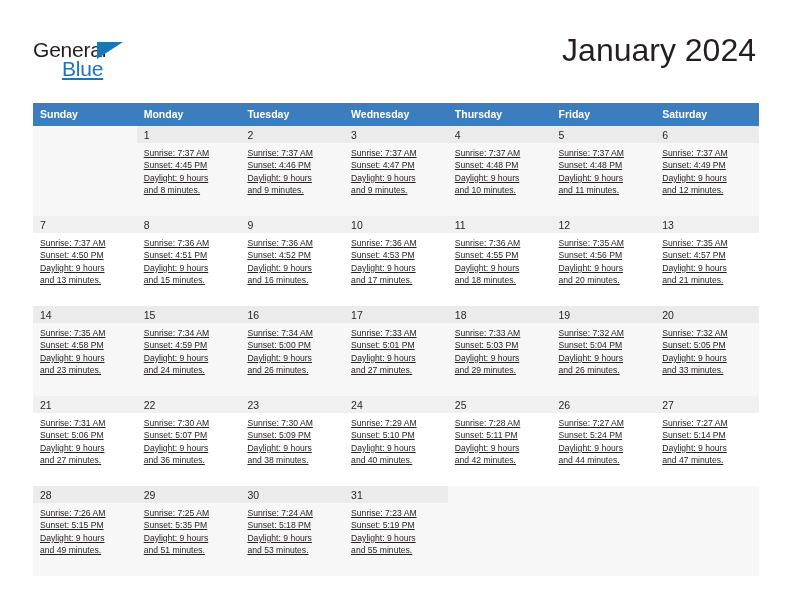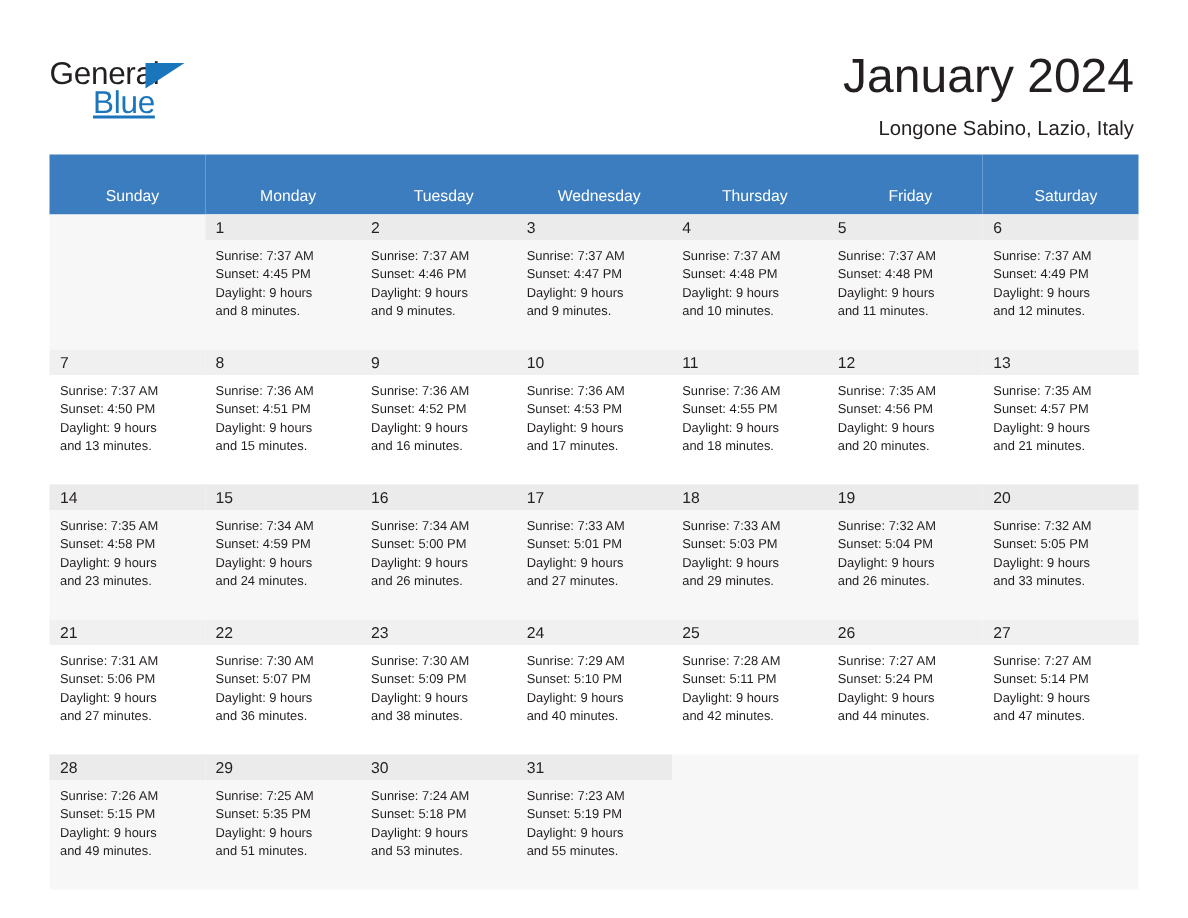--- a/index.html
+++ b/index.html
@@ -50,23 +50,23 @@
   .calendar {
     position: absolute; left: 33px; top: 103px;
     width: 726px;
     border-collapse: collapse;
     table-layout: fixed;
   }
   .calendar th {
     background: #3c7dc0;
     color: #ffffff;
     font-size: 10.5px;
-    font-weight: normal;
-    text-align: center;
-    padding: 22px 0 6px 7px;
+    font-weight: bold;
+    text-align: left;
+    padding: 5px 0 6px 7px;
     height: 23px;
   }
   .calendar td {
     width: 103.7px;
     height: 90px;
     vertical-align: top;
     padding: 0;
     border: none;
     background: #ffffff;
   }
@@ -82,38 +82,38 @@
     line-height: 14px;
   }
   tr.shaded .daynum-band { background: #ebebeb; }
   td.empty .daynum-band { background: transparent; }
 
   .lines {
     padding: 4px 4px 0 7px;
     font-size: 8.6px;
     line-height: 12.4px;
     color: #231f20;
+    text-decoration: underline;
   }
   .lines div { white-space: nowrap; }
 </style>
 </head>
 <body>
 
 <div class="page">
 
   <div class="topbar">
 
     <div class="logo">
       <span class="logo-general">General</span>
       <span class="logo-tri"></span>
       <span class="logo-blue">Blue</span>
     </div>
 
     <div class="title">January 2024</div>
-    <div class="subtitle">Longone Sabino, Lazio, Italy</div>
   </div>
 
   <table class="calendar">
     <thead>
       <tr>
         <th>Sunday</th>
         <th>Monday</th>
         <th>Tuesday</th>
         <th>Wednesday</th>
         <th>Thursday</th>

